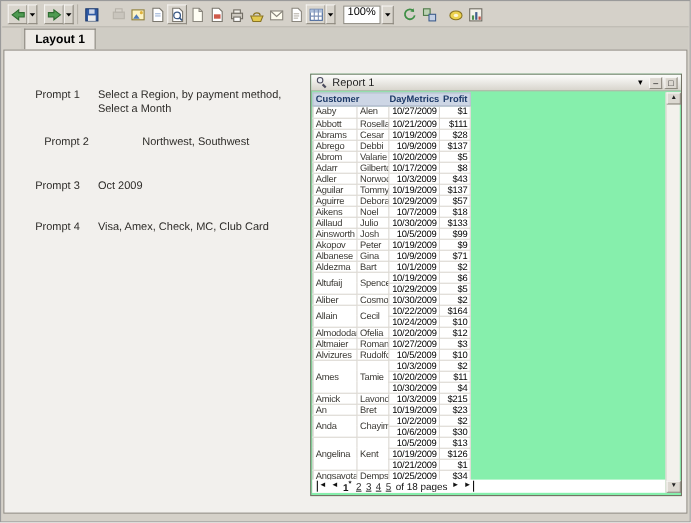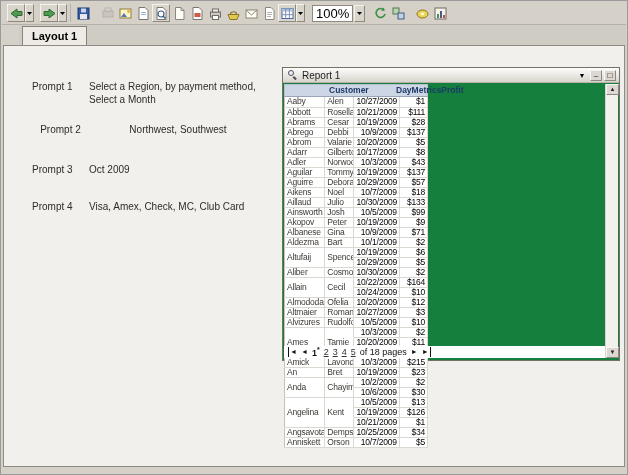--- a/index.html
+++ b/index.html
@@ -7,54 +7,54 @@
   body{font-family:"Liberation Sans",sans-serif;}
   #window{position:relative;width:628px;height:475px;background:#d5d1c9;border:1px solid #9a9a9a;overflow:hidden;}
 
   
   #toolbar{position:absolute;left:1px;top:1px;right:1px;height:23px;background:#d5d1c9;border-bottom:1px solid #b5b1a9;display:flex;align-items:center;padding-left:5px;}
   .tbtn{width:18px;height:18px;display:flex;align-items:center;justify-content:center;border:1px solid transparent;flex:0 0 auto;}
   .tbtn.bevel{border:1px solid;border-color:#f4f2ef #8d897f #8d897f #f4f2ef;background:#d9d5cd;}
   .tbtn.caret{width:9px;}
   .tsep{width:6px;height:18px;flex:0 0 auto;}
   .tsep.line{width:4px;border-right:1px solid #b7b3aa;margin-right:3px;}
-  .zoombox{display:flex;align-items:flex-start;height:17px;border:1px solid #8d897f;background:#fff;padding:0 3px;font-size:13px;color:#000;margin:0 1px;flex:0 0 auto;}
+  .zoombox{display:flex;align-items:flex-start;height:17px;border:1px solid #8d897f;background:#fff;padding:0 3px;font-size:10px;color:#000;margin:0 1px;flex:0 0 auto;}
   .zoomcaret{width:11px;height:17px;background:#d9d5cd;border:1px solid;border-color:#f4f2ef #8d897f #8d897f #f4f2ef;display:flex;align-items:center;justify-content:center;flex:0 0 auto;}
   .dim{opacity:.4;}
 
   
   #tabbar{position:absolute;left:18px;top:24px;right:1px;height:20px;background:#cfccc4;}
   .tab{position:absolute;left:3px;top:1px;height:19px;padding:3px 9px 0 9px;background:#eeebe6;border:1px solid #87837a;border-bottom:none;font-size:11px;font-weight:bold;color:#000;}
 
   
   #content{position:absolute;left:2px;top:44px;width:622px;height:422px;background:#f2f0ed;border:1px solid #8f8b82;}
 
   
   .prompt-row{position:absolute;left:28px;width:250px;display:flex;font-size:10px;color:#2e2c29;line-height:13px;}
   .prompt-row .plabel{width:57px;flex:0 0 auto;}
   .prompt-row .pvalue{width:178px;}
   .prompt-row:nth-child(1){top:34px;}
   .prompt-row:nth-child(2){top:77px;text-align:center;}
   .prompt-row:nth-child(3){top:117px;}
   .prompt-row:nth-child(4){top:154px;}
 
   
-  #panel{position:absolute;left:278px;top:21px;width:338px;height:294px;background:#15803d;border:1px solid #757165;}
+  #panel{position:absolute;left:278px;top:21px;width:338px;height:384px;background:#86efac;border:1px solid #757165;}
   #panel-titlebar{position:absolute;left:0;top:0;right:0;height:15px;background:linear-gradient(#fdfdfc,#d8d5cd);border-bottom:1px solid #b7b3aa;display:flex;align-items:center;padding:0 3px;font-size:10px;color:#1d1d1d;}
   .mag-icon{width:10px;height:10px;position:relative;margin:0 4px 0 2px;flex:0 0 auto;}
   .mag-icon .lens{position:absolute;left:0;top:0;width:6px;height:6px;border:1px solid #4c4c5e;border-radius:50%;background:#eef1f6;}
   .mag-icon .handle{position:absolute;left:6px;top:6px;width:4px;height:2px;background:#4c4c5e;transform:rotate(45deg);transform-origin:0 0;}
   #panel-controls{margin-left:auto;display:flex;align-items:center;gap:2px;}
   .pctl{width:12px;height:11px;font-size:8px;line-height:9px;text-align:center;background:#dcd8d1;border:1px solid;border-color:#f7f6f3 #8d897f #8d897f #f7f6f3;color:#000;}
   .pctl.flat{background:transparent;border-color:transparent;font-size:7px;}
 
   
   #grid{position:absolute;left:1px;top:16px;}
   #grid-header{display:flex;width:144px;height:13px;background:#cdd6e5;border:1px solid #b8bfce;border-bottom:1px solid #9aa4b8;font-size:8.5px;font-weight:bold;color:#1d3a68;line-height:11px;white-space:nowrap;}
-  #grid-header .h-customer{width:69px;padding-left:2px;flex:0 0 auto;margin-left:42px;}
+  #grid-header .h-customer{width:69px;padding-left:2px;flex:0 0 auto;}
   #grid-header .h-day{flex:0 0 auto;}
   #grid-header .h-metrics{flex:0 0 auto;}
   #grid-header .h-profit{margin-left:auto;padding-right:2px;}
   table.rpt{border-collapse:collapse;table-layout:fixed;width:144px;background:#fff;font-size:8.5px;color:#000;letter-spacing:-0.2px;}
   table.rpt td{height:10px;line-height:9px;padding:0 2px;border-right:1px solid #dbd8d2;border-bottom:1px solid #dbd8d2;overflow:hidden;white-space:nowrap;vertical-align:middle;}
   table.rpt{border-left:1px solid #c6c2ba;}
   td.c-last{width:40px;}
   td.c-first{width:29px;}
   td.c-day{width:45px;text-align:right;}
   td.c-profit{width:28px;text-align:right;}

